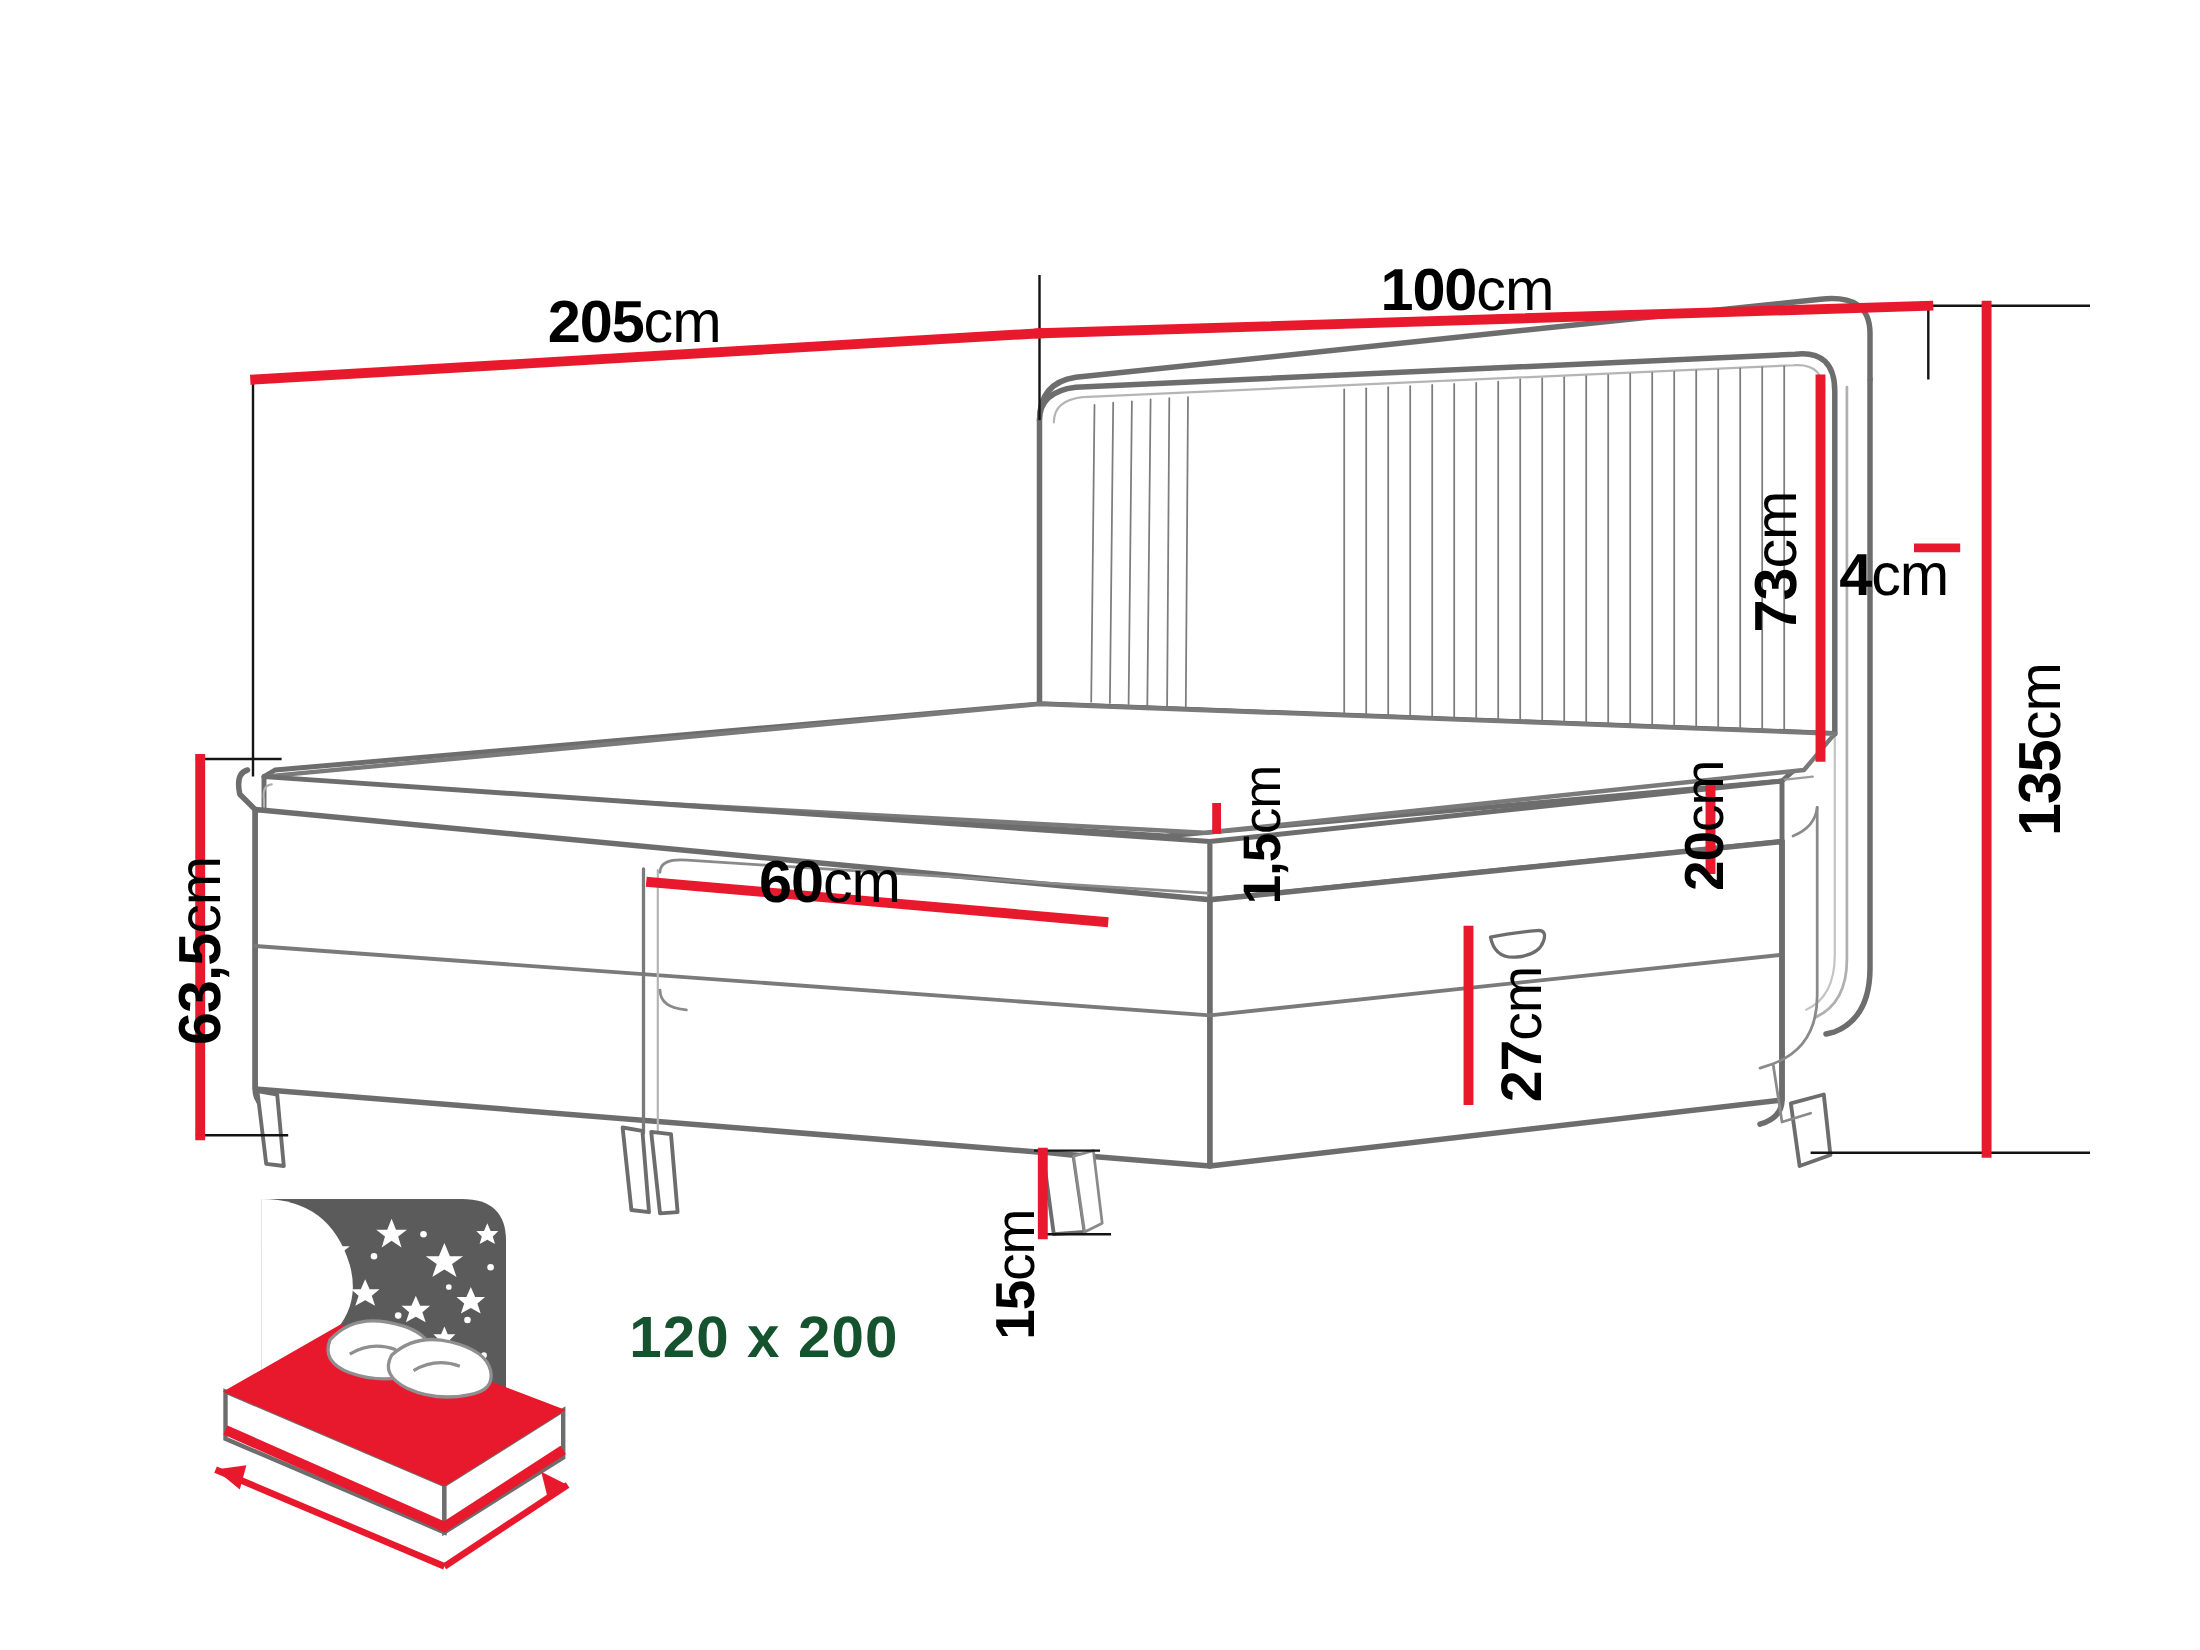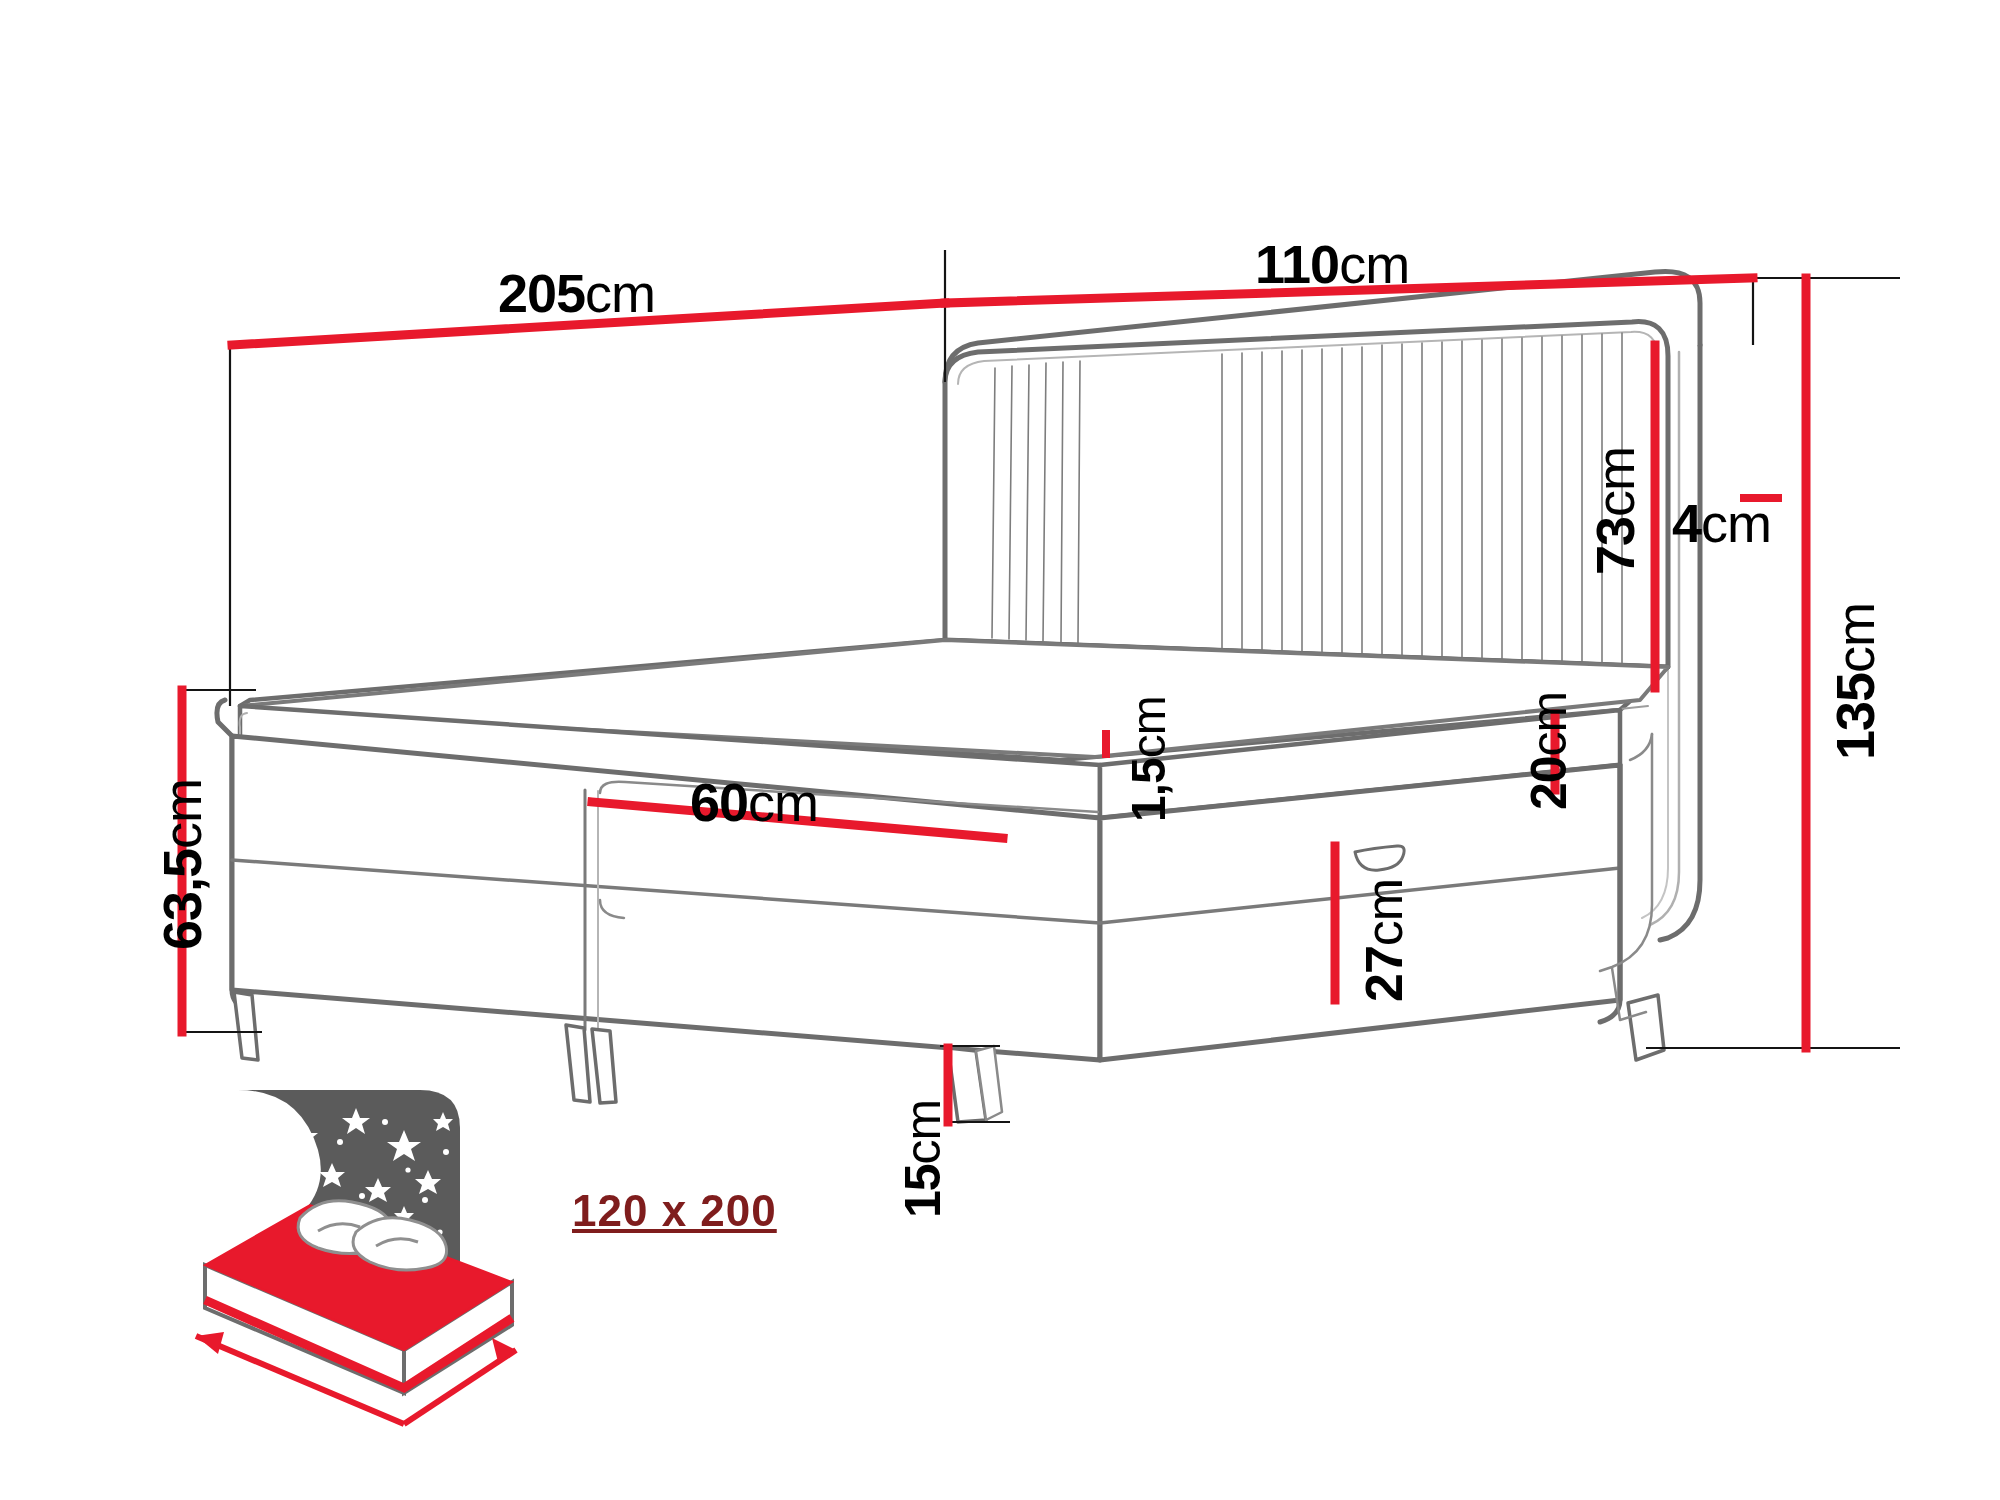--- a/index.html
+++ b/index.html
@@ -42,26 +42,25 @@
   .dim-label .unit {
     font-weight: normal;
   }
   .rot90 {
     transform: rotate(-90deg);
     transform-origin: 0 0;
   }
   .mattress-label {
     position: absolute;
     font-family: "Liberation Sans", sans-serif;
-    font-size: 44px;
+    font-size: 53px;
     font-weight: bold;
-    color: #7f1d1d;
+    color: #14532d;
     white-space: nowrap;
     letter-spacing: 1px;
-    text-decoration: underline;
   }
 </style>
 </head>
 <body>
 
 <div id="stage">
 
   <svg class="layer" viewBox="0 0 2000 1500">
 
     <defs>
@@ -270,21 +269,21 @@
         <path d="M 1740,498 L 1782,498"></path>
       </g>
     </g>
   </svg>
 
   <div class="dim-label" style="left:498px; top:266px;">
     <span class="num">205</span><span class="unit">cm</span>
   </div>
 
   <div class="dim-label" style="left:1255px; top:237px;">
-    <span class="num">110</span><span class="unit">cm</span>
+    <span class="num">100</span><span class="unit">cm</span>
   </div>
 
   <div class="dim-label rot90" style="left:1588px; top:575px;">
     <span class="num">73</span><span class="unit">cm</span>
   </div>
 
   <div class="dim-label" style="left:1672px; top:468px;margin-top:28px;">
     <span class="num">4</span><span class="unit">cm</span>
   </div>
 

